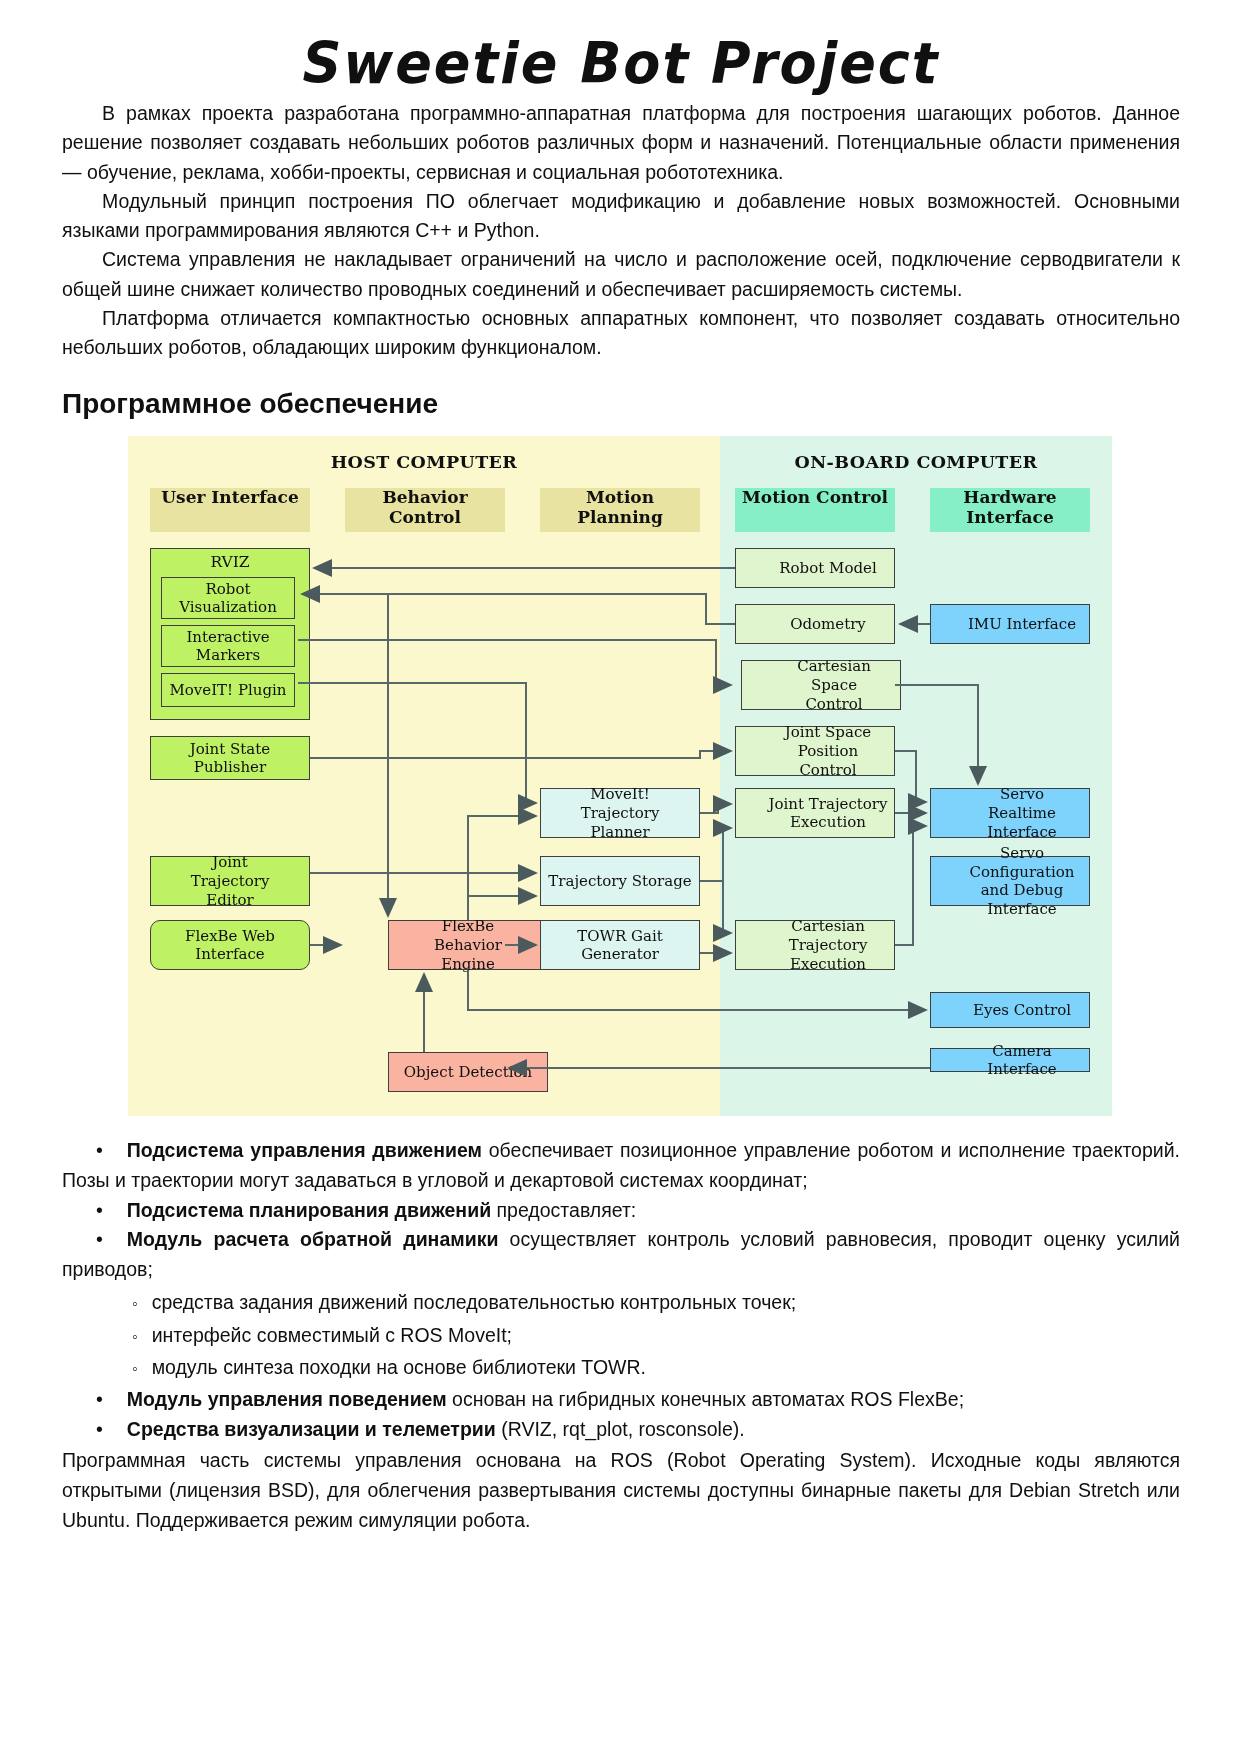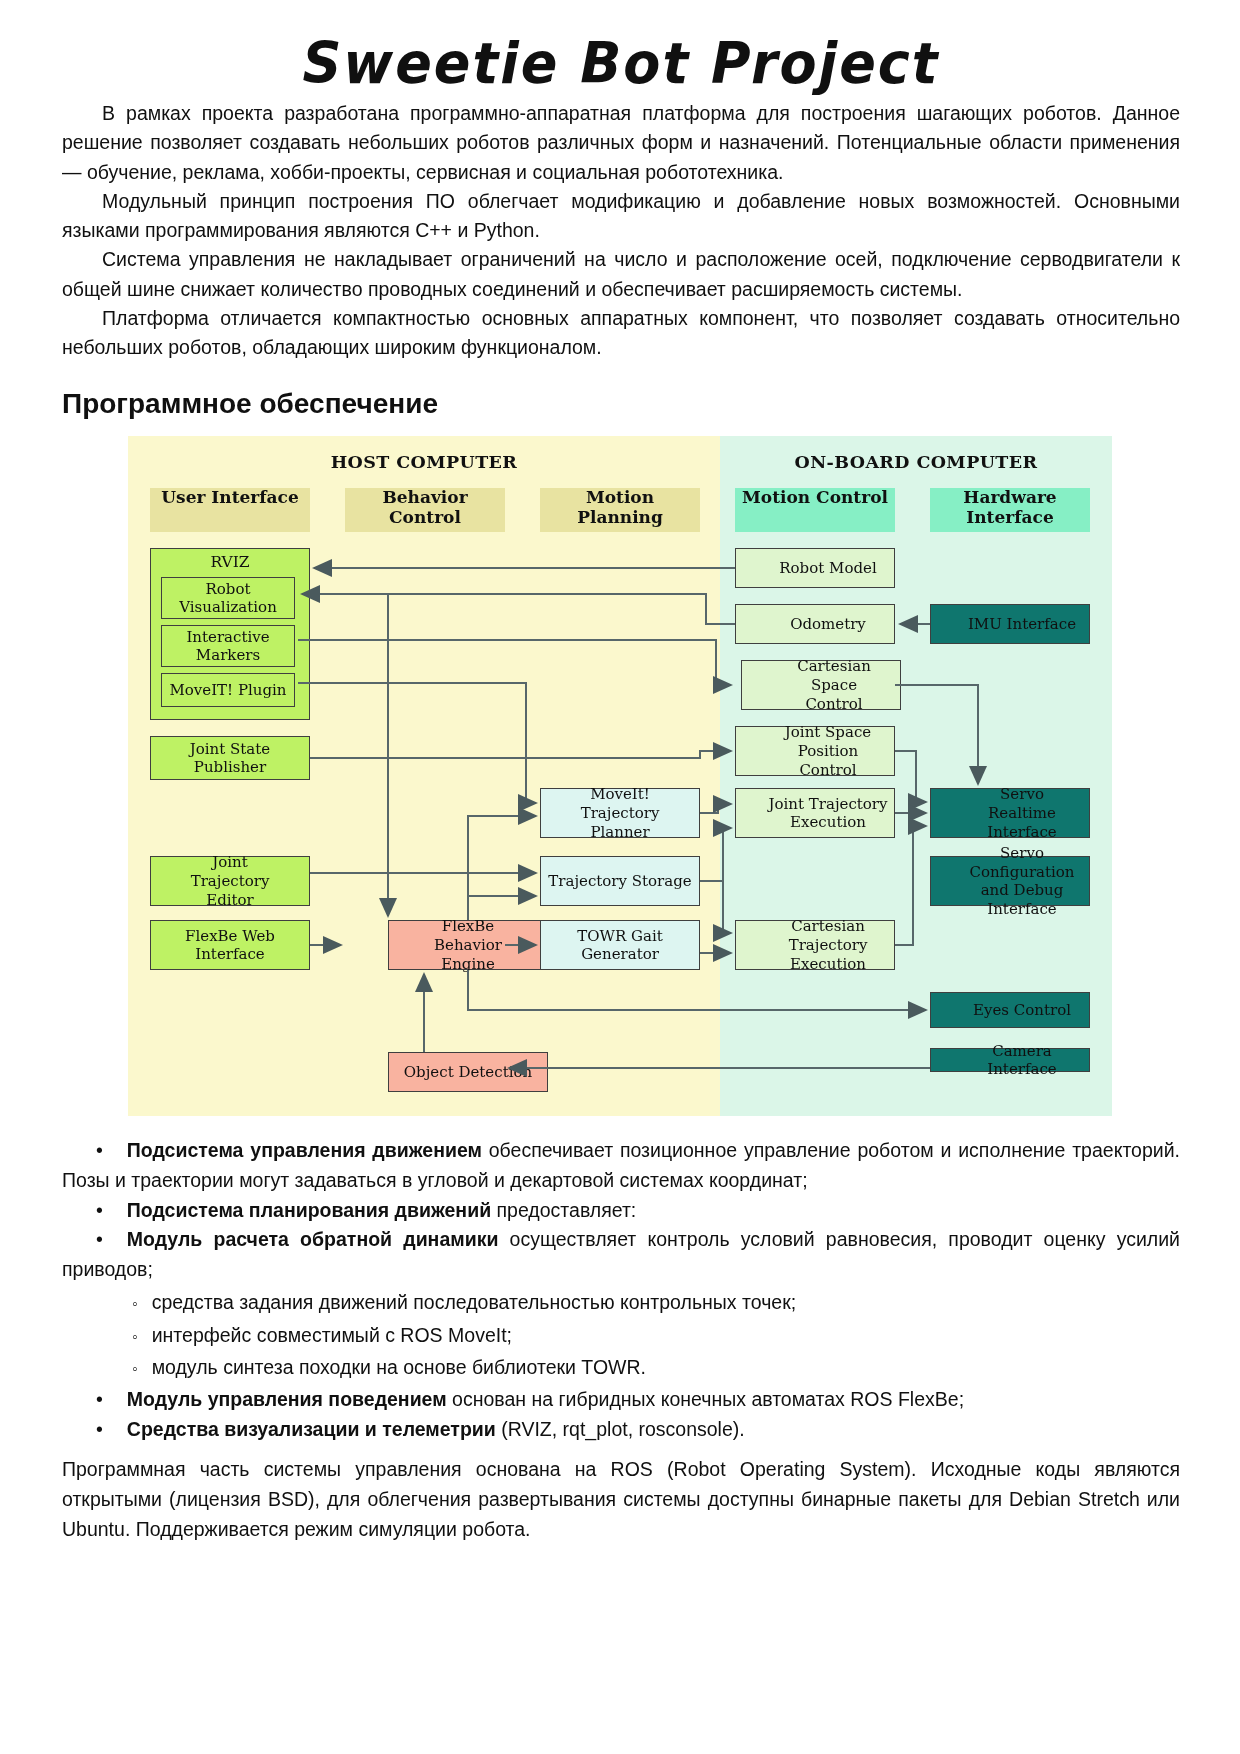--- a/index.html
+++ b/index.html
@@ -35,38 +35,38 @@
   .hdr.hg{background:#86efc5;}
   .hdr.two span{display:inline-block;max-width:104px;}
 
   .dbox{position:absolute;border:1.6px solid #3f3f3f;display:flex;
         align-items:center;justify-content:center;text-align:center;
         font-size:15px;line-height:1.25;box-sizing:border-box;padding:2px 6px;}
   .lav{background:#bef264;}
   .sal{background:#f9b3a0;margin-left:43px;}
   .cyn{background:#ddf5f1;}
   .grn{background:#dff5ce;padding-left:32px;}
-  .yel{background:#0f766e;padding-left:30px;}
+  .yel{background:#7dd3fc;padding-left:30px;}
   .rviz-title{position:absolute;top:4px;left:0;right:0;text-align:center;
               font-size:15.5px;}
   .inner{position:absolute;}
 
   svg.arrows{position:absolute;left:0;top:0;pointer-events:none;}
   svg.arrows polyline{fill:none;stroke:#57676a;stroke-width:2;}
 
   
   .features{margin-top:20px;}
   .li1{font-size:19.5px;line-height:1.52;text-align:justify;
        text-indent:34px;margin:0;}
   .li1 .blt{padding-right:24px;}
   .li1 b{font-weight:bold;}
   .li2{font-size:19.5px;line-height:1.45;margin:4px 0 4px 70px;}
   .li2 .blt{padding-right:14px;font-size:16px;}
   .closing{font-size:19.5px;line-height:1.52;text-align:justify;
-           text-indent:0;margin:11px 0 0 0;}
+           text-indent:0;margin:2px 0 0 0;}
 </style>
 </head>
 <body>
 
 <div class="page">
 
   <div class="title">Sweetie Bot Project</div>
 
   <p class="para">В рамках проекта разработана программно-аппаратная платформа для построения шагающих роботов. Данное решение позволяет создавать небольших роботов различных форм и назначений. Потенциальные области применения — обучение, реклама, хобби-проекты, сервисная и социальная робототехника.</p>
   <p class="para">Модульный принцип построения ПО облегчает модификацию и добавление новых возможностей. Основными языками программирования являются C++ и Python.</p>
@@ -109,21 +109,21 @@
       <div class="dbox lav inner" style="left:10px;top:124px;width:134px;height:34px;">
           <span>MoveIT! Plugin</span>
         </div>
     </div>
     <div class="dbox lav" style="left:22px;top:300px;width:160px;height:44px;">
         <span>Joint State Publisher</span>
       </div>
     <div class="dbox lav" style="left:22px;top:420px;width:160px;height:50px;">
         <span style="max-width:110px;">Joint Trajectory Editor</span>
       </div>
-    <div class="dbox lav" style="left:22px;top:484px;width:160px;height:50px;">
+    <div class="dbox lav" style="left:22px;top:484px;width:160px;height:50px;border-radius:10px;">
         <span style="max-width:100px;">FlexBe Web Interface</span>
       </div>
 
     <div class="dbox sal" style="left:217px;top:484px;width:160px;height:50px;">
         <span style="max-width:120px;">FlexBe Behavior Engine</span>
       </div>
     <div class="dbox sal" style="left:217px;top:616px;width:160px;height:40px;">
         <span>Object Detection</span>
       </div>
 

